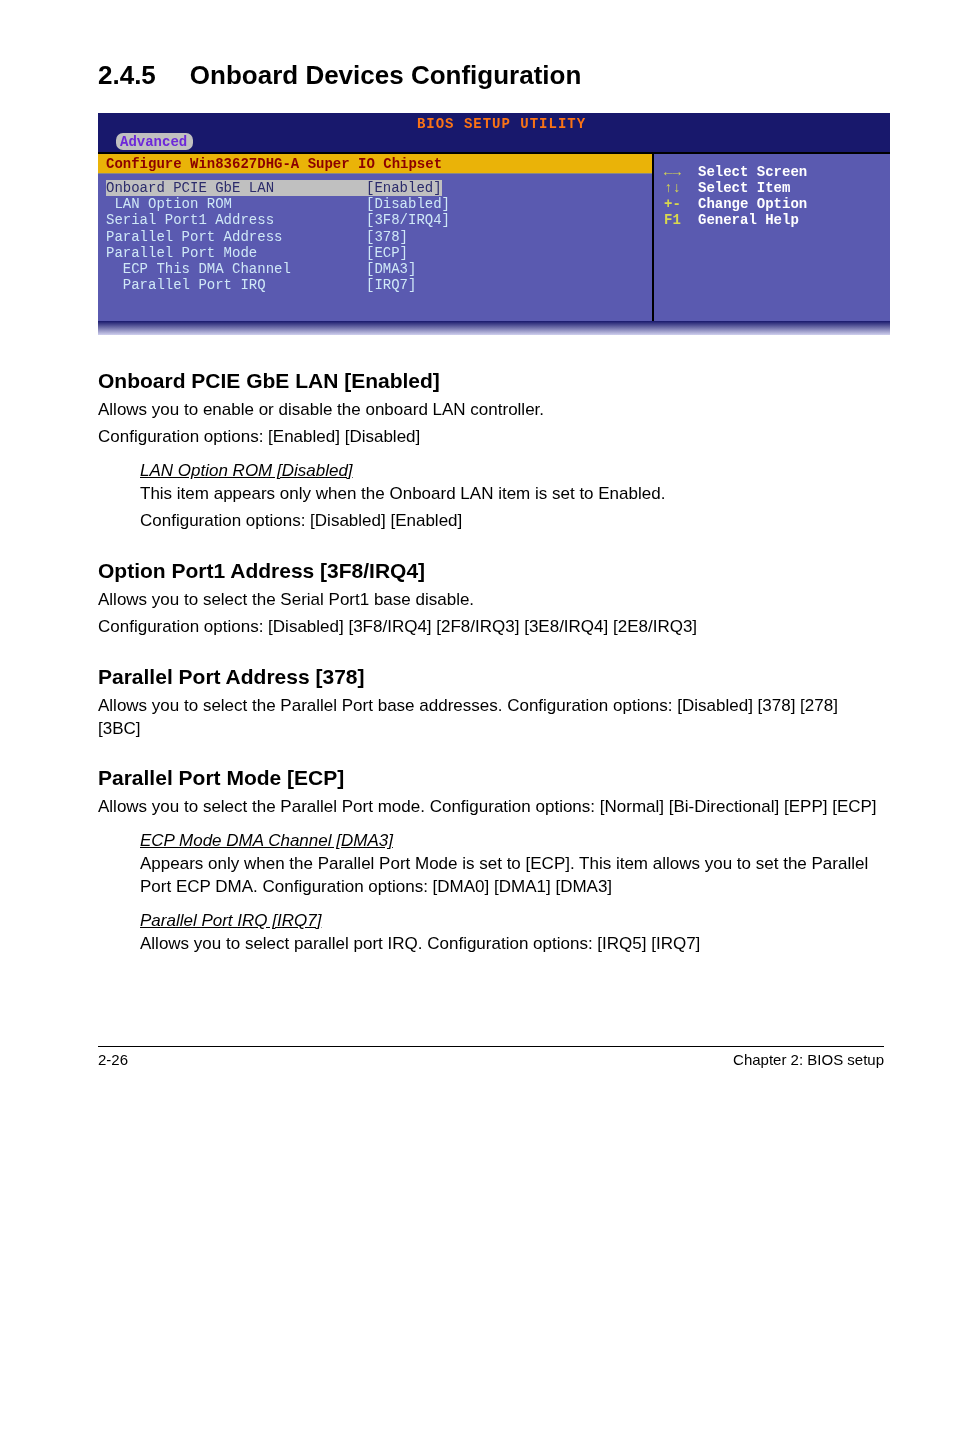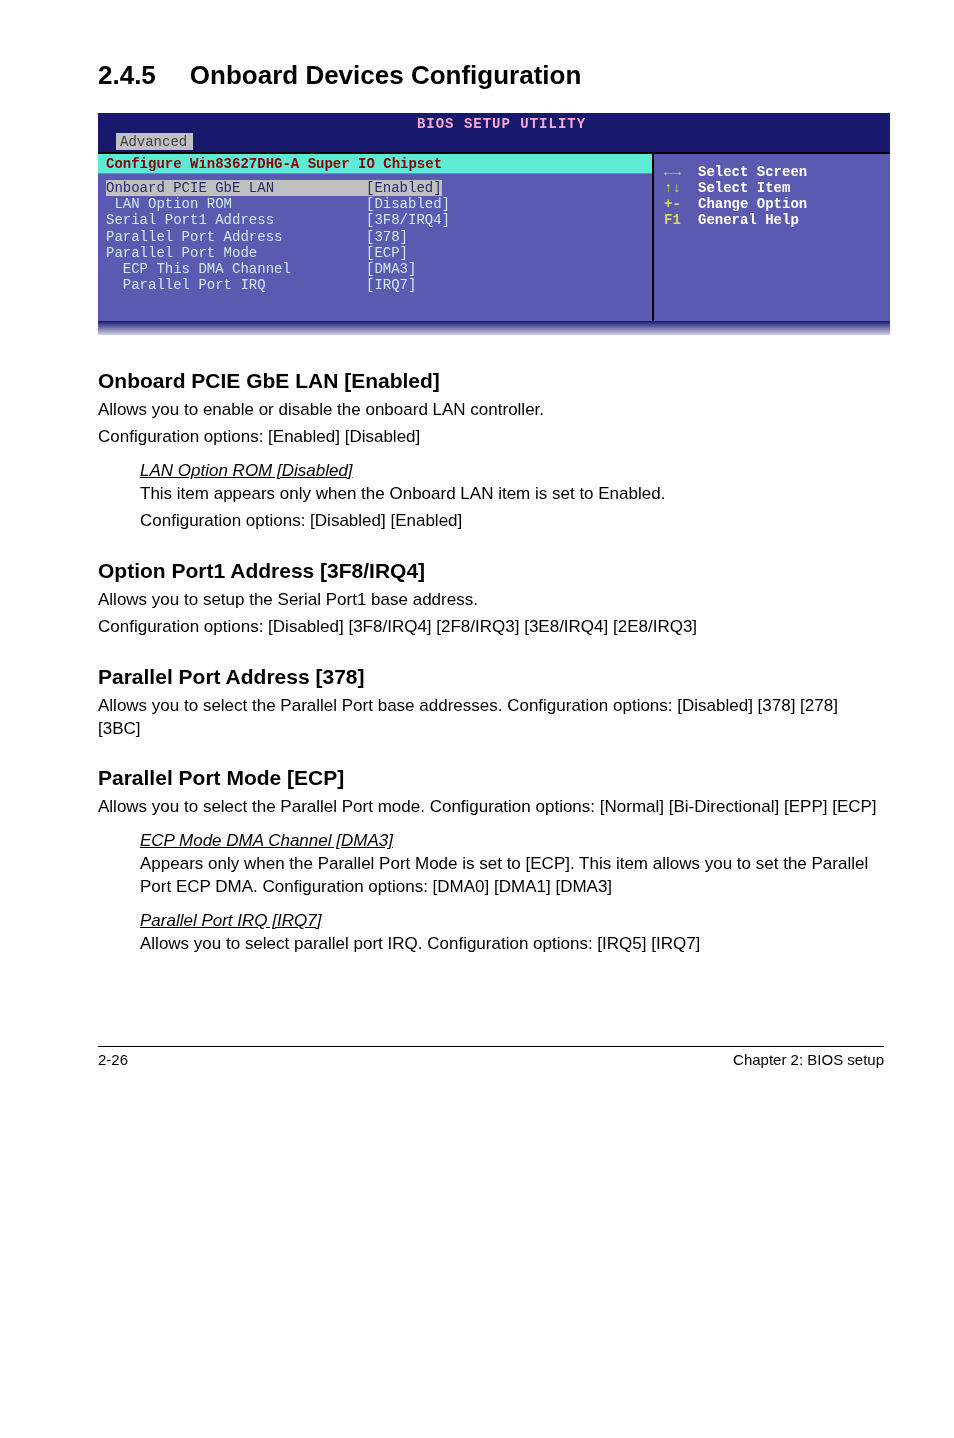--- a/index.html
+++ b/index.html
@@ -29,55 +29,56 @@
   margin: 0 auto 34px auto;
   font-family: "Courier New", monospace;
   font-size: 14px;
   line-height: 1.15;
   background: #18186c;
   box-shadow: inset 0 0 0 1px #000;
   position: relative;
 }
 .bios-title {
   text-align: center;
-  color: #f9a8d4;
+  color: #f97316;
   background: #18186c;
   padding: 3px 0 1px 15px;
   font-weight: bold;
   letter-spacing: 1px;
 }
 .bios-tabs {
   background: #18186c;
   padding-left: 18px;
   padding-bottom: 2px;
 }
 .bios-tabs .tab {
   display: inline-block;
   background: #c0c0c0;
-  color: #404040;
-  font-weight: normal;
+  color: #6d28d9;
+  font-weight: bold;
   padding: 1px 6px 0 4px;
+  border-radius: 7px;
 }
 .bios-body {
   display: flex;
   border-top: 2px solid #000;
 }
 .bios-left {
   flex: 1;
   background: #5a5ab0;
   border-right: 2px solid #000;
 }
 .bios-right {
   width: 236px;
   background: #5a5ab0;
   display: flex;
   flex-direction: column;
 }
 .bios-left .white-bar {
-  background: #5eead4;
+  background: #eab308;
   color: #8b0000;
   font-weight: bold;
   padding: 2px 8px 1px 8px;
   border-bottom: 1px solid #888;
 }
 .bios-rows {
   padding: 6px 8px 28px 8px;
   color: #cfe8f7;
 }
 .bios-row {
@@ -194,21 +195,21 @@
   <p class="body">Allows you to enable or disable the onboard LAN controller.</p>
   <p class="body">Configuration options: [Enabled] [Disabled]</p>
 
   <div class="indent">
     <span class="u-ital">LAN Option ROM [Disabled]</span>
     <p class="body">This item appears only when the Onboard LAN item is set to Enabled.</p>
     <p class="body">Configuration options: [Disabled] [Enabled]</p>
   </div>
 
   <h3 class="sub">Option Port1 Address [3F8/IRQ4]</h3>
-  <p class="body">Allows you to setup the Serial Port1 base address.</p>
+  <p class="body">Allows you to select the Serial Port1 base disable.</p>
   <p class="body">Configuration options: [Disabled] [3F8/IRQ4] [2F8/IRQ3] [3E8/IRQ4] [2E8/IRQ3]</p>
 
   <h3 class="sub">Parallel Port Address [378]</h3>
   <p class="body">Allows you to select the Parallel Port base addresses. Configuration options: [Disabled] [378] [278] [3BC]</p>
 
   <h3 class="sub">Parallel Port Mode [ECP]</h3>
   <p class="body">Allows you to select the Parallel Port  mode. Configuration options: [Normal] [Bi-Directional] [EPP] [ECP]</p>
 
   <div class="indent">
     <span class="u-ital">ECP Mode DMA Channel [DMA3]</span>

